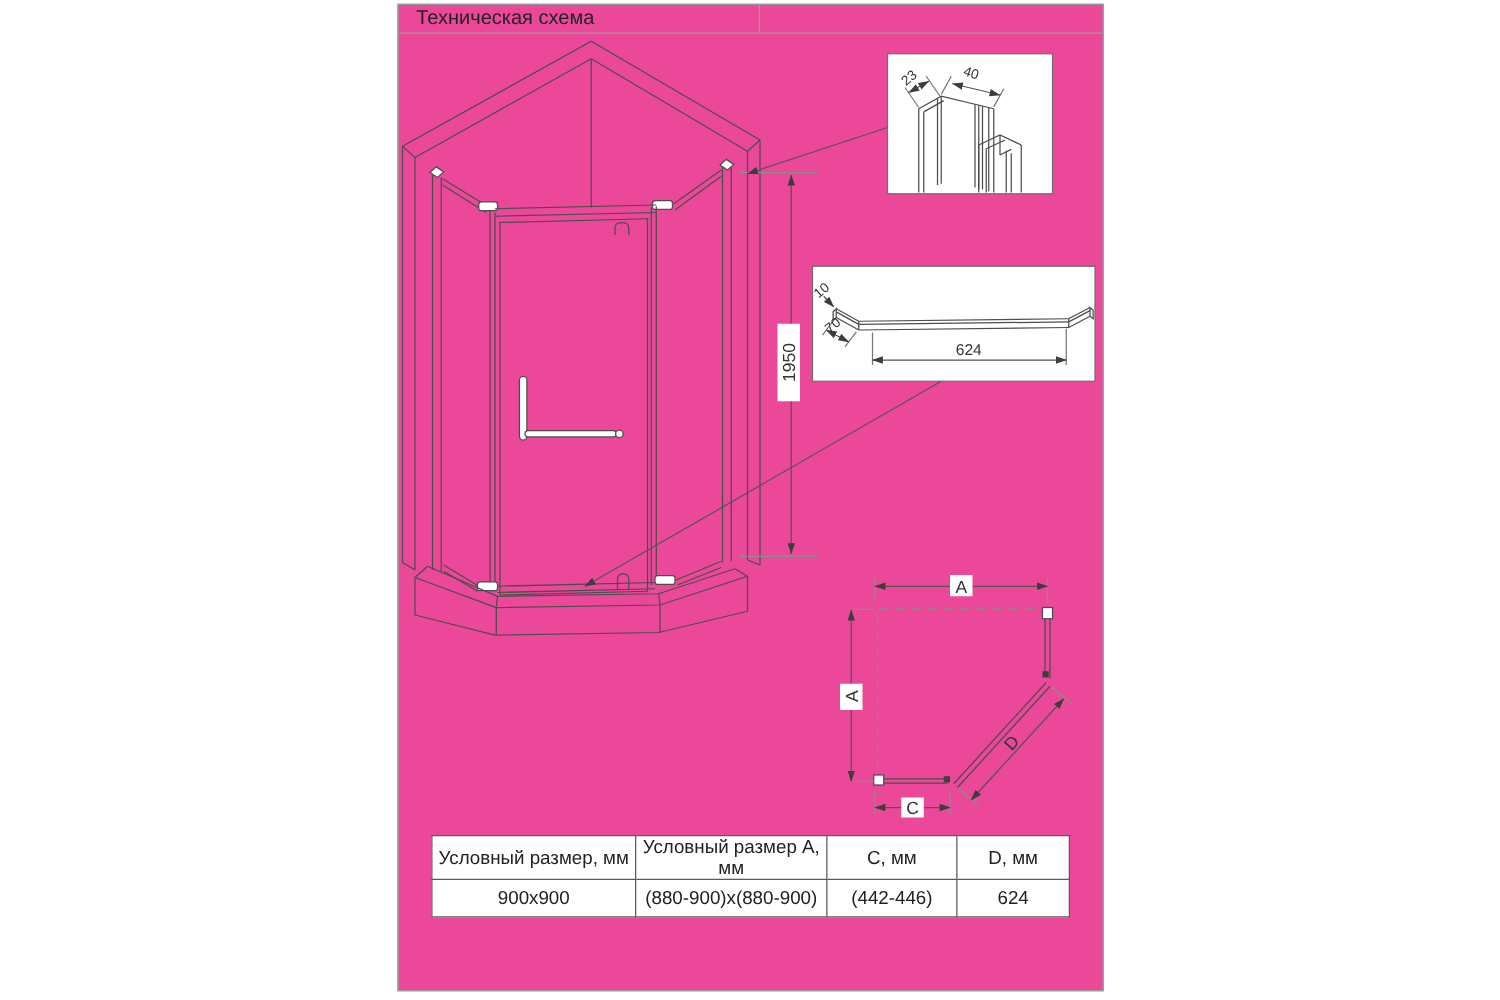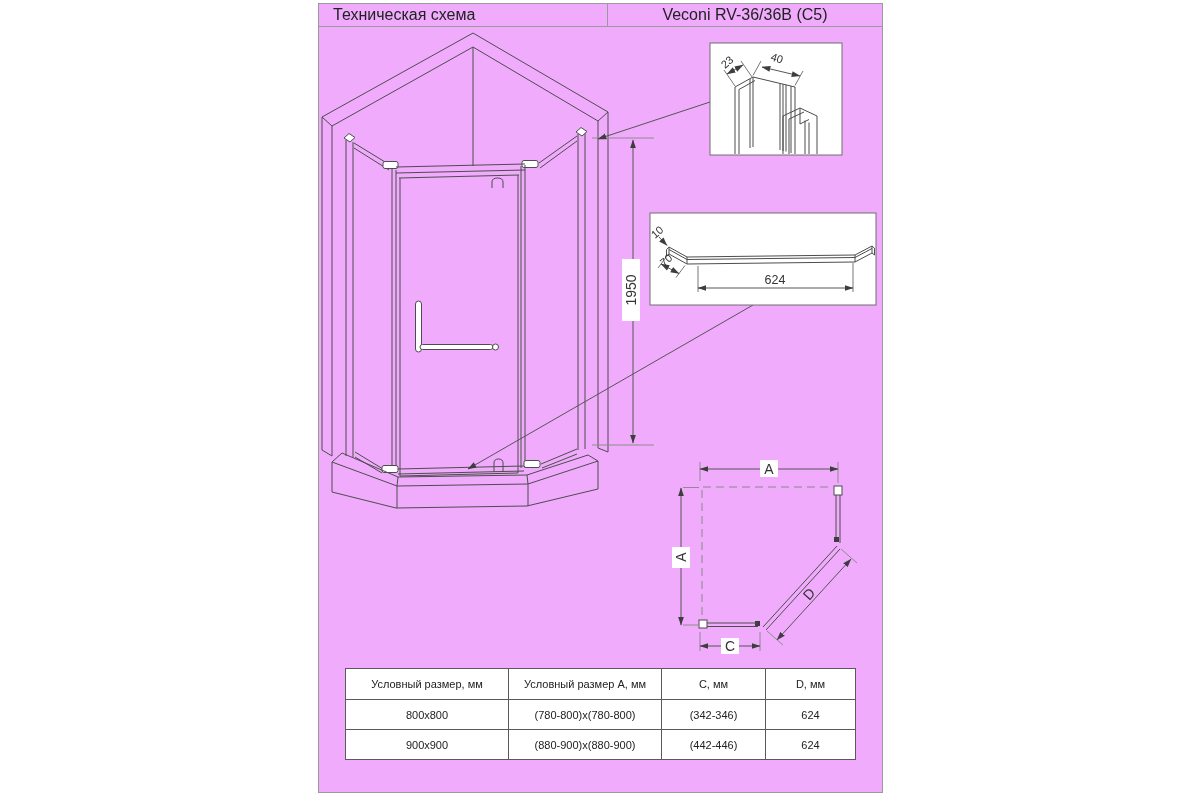--- a/index.html
+++ b/index.html
@@ -2,52 +2,51 @@
 <html><head>
 <meta charset="utf-8">
 <style>
   html,body { margin:0; padding:0; }
   body {
     width:1200px; height:800px; position:relative; background:#ffffff;
     font-family:"Liberation Sans", sans-serif; overflow:hidden;
   }
   .frame {
     position:absolute; left:318px; top:3px; width:565px; height:790px;
-    border:1px solid #9a9a9a; box-sizing:border-box; background:#f0abfc;
+    border:1px solid #9a9a9a; box-sizing:border-box; background:#ec4899;
   }
   .titlebar { display:flex; height:22px; border-bottom:1px solid #9a9a9a; }
   .title-left {
     width:289px; box-sizing:border-box; border-right:1px solid #9a9a9a;
     padding-left:14px; font-size:16px; line-height:21px; color:#222;
     white-space:nowrap; overflow:hidden;
   }
   .title-right {
     flex:1; text-align:center; font-size:16px; line-height:21px; color:#222;
     white-space:nowrap;
   }
   svg.art { position:absolute; left:0; top:0; }
   svg text { font-family:"Liberation Sans", sans-serif; fill:#333; }
   table.spec {
     position:absolute; left:345px; top:668px; border-collapse:collapse;
     table-layout:fixed; background:#fff;
   }
   table.spec th, table.spec td {
-    border:1px solid #5a5a5a; font-size:11px; font-weight:normal;
+    border:1px solid #5a5a5a; font-size:15px; font-weight:normal;
     text-align:center; vertical-align:middle; color:#222; padding:0 4px;
   }
   table.spec th { height:30px; }
   table.spec td { height:29px; }
 </style>
 </head>
 <body>
 
 <div class="frame">
   <div class="titlebar">
     <div class="title-left">Техническая схема</div>
-    <div class="title-right">Veconi RV-36/36B (C5)</div>
   </div>
 </div>
 
 <svg class="art" width="1200" height="800" viewBox="0 0 1200 800">
   <defs>
     <marker id="arr" viewBox="0 0 10 8" refX="9.5" refY="4" markerWidth="9" markerHeight="7" orient="auto-start-reverse">
       <path d="M0,0.6 L10,4 L0,7.4 Z" fill="#3d3d3d"></path>
     </marker>
   </defs>
 
@@ -280,25 +279,19 @@
   <thead>
     <tr>
       <th>Условный размер, мм</th>
       <th>Условный размер А, мм</th>
       <th>С, мм</th>
       <th>D, мм</th>
     </tr>
   </thead>
   <tbody>
     <tr>
-      <td>800x800</td>
-      <td>(780-800)x(780-800)</td>
-      <td>(342-346)</td>
-      <td>624</td>
-    </tr>
-    <tr>
       <td>900x900</td>
       <td>(880-900)x(880-900)</td>
       <td>(442-446)</td>
       <td>624</td>
     </tr>
   </tbody>
 </table>
 
 </body></html>

